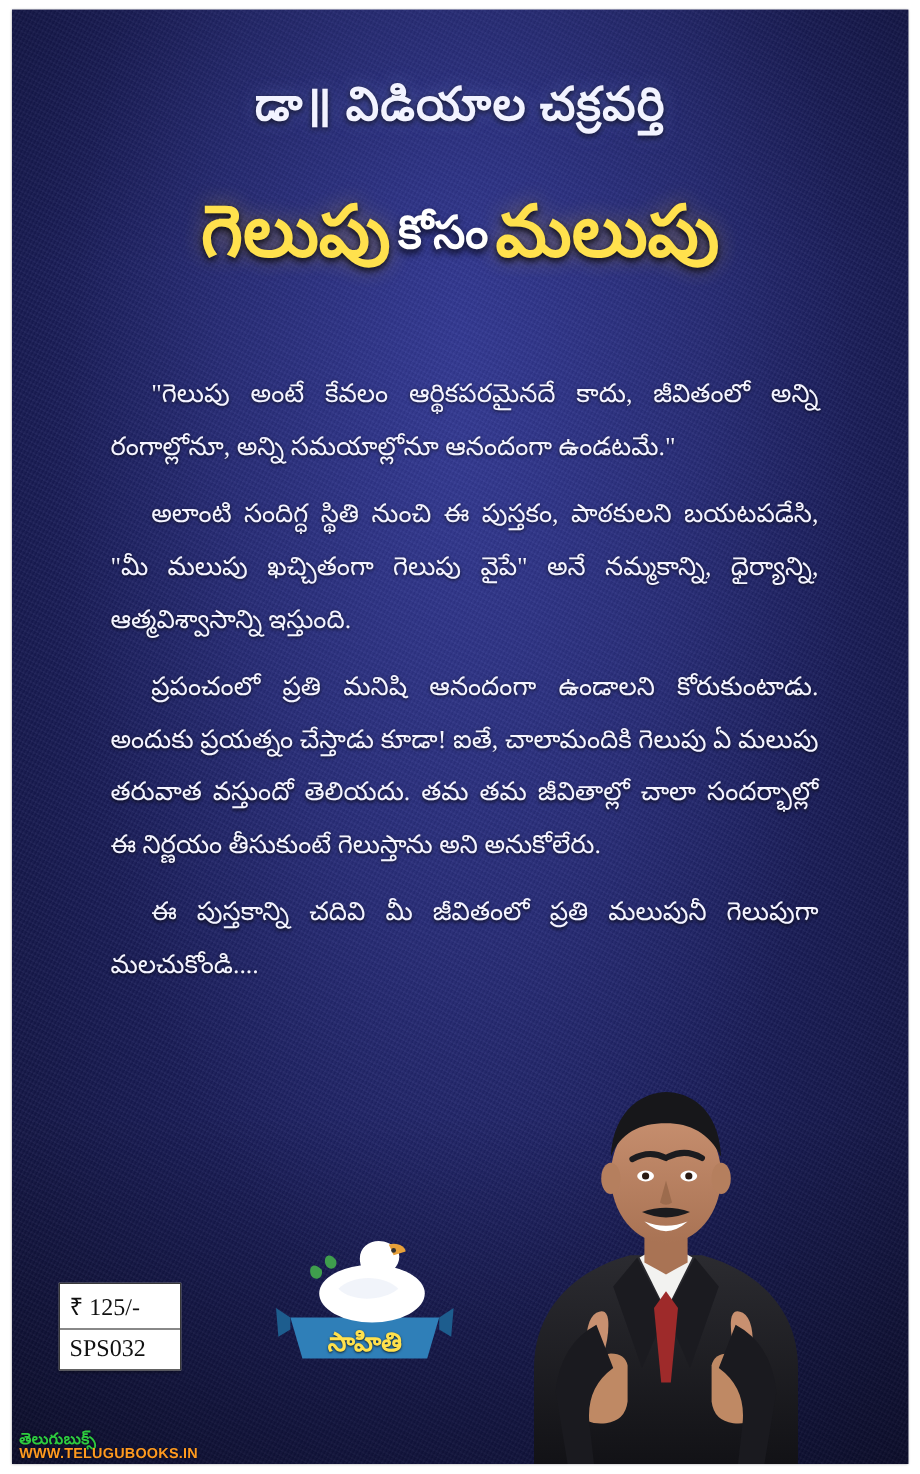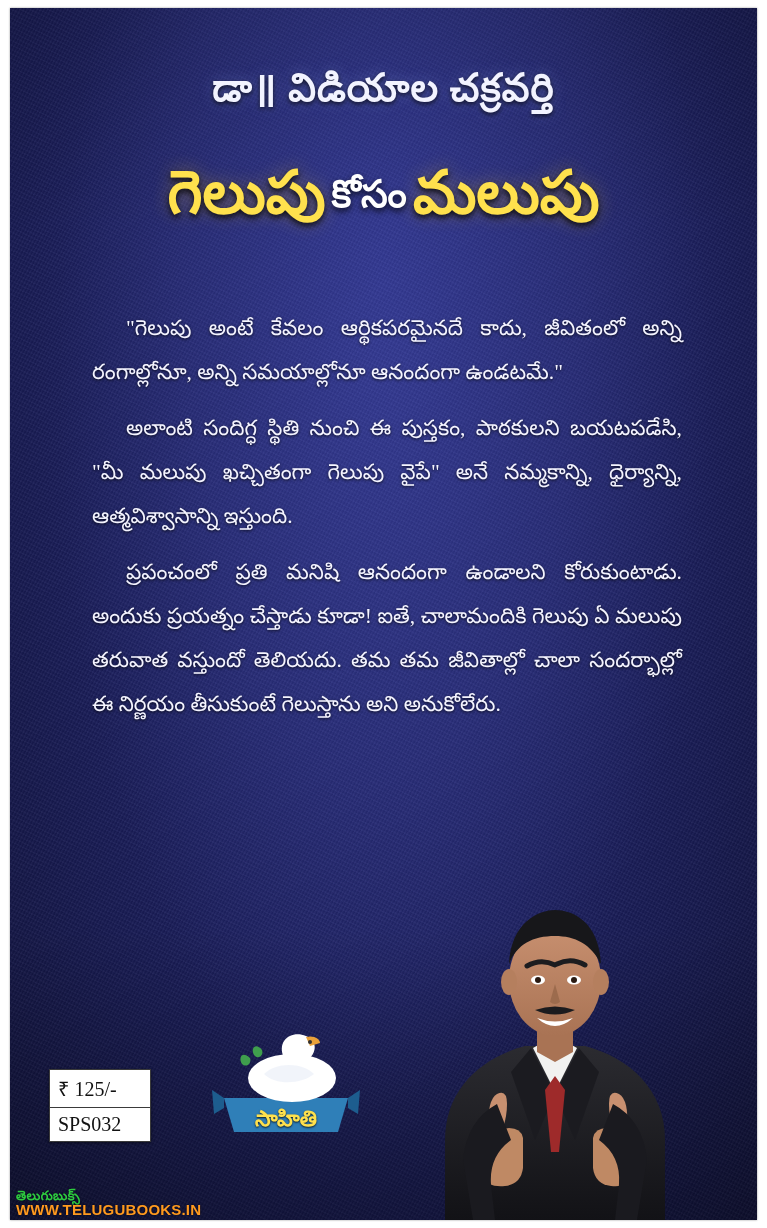--- a/index.html
+++ b/index.html
@@ -145,21 +145,21 @@
     font-size: 20px;
     text-align: left;
     white-space: nowrap;
   }
   .price-box .row.top {
     border-bottom: 1px solid #3a3a3a;
   }
   
   .logo {
     position: absolute;
-    left: 196px;
+    left: 214px;
     bottom: 62px;
     width: 160px;
     height: 130px;
   }
   .logo svg { display: block; }
   .logo-name {
     position: absolute;
     left: 0;
     top: 78px;
     width: 160px;
@@ -187,41 +187,42 @@
     font-size: 13px;
     font-weight: bold;
     color: #2ecc40;
     text-shadow: 0 0 2px rgba(0,0,0,0.6);
     letter-spacing: 0.4px;
     line-height: 1.05;
     z-index: 8;
   }
   .watermark .sub {
     color: #ff9a1f;
-    font-size: 15px;
+    font-size: 12px;
     letter-spacing: 0.2px;
   }
 </style>
 </head>
 <body>
 
 <div class="page">
   <div class="cover">
     <div class="content">
 
       <div class="author-line">డా॥ విడియాల చక్రవర్తి</div>
 
       <div class="title-line">
         <span class="title-main">గెలుపు</span><span class="title-mid">కోసం</span><span class="title-main">మలుపు</span>
       </div>
 
       <div class="blurb">
         <p class="quote">"గెలుపు అంటే కేవలం ఆర్థికపరమైనదే కాదు, జీవితంలో అన్ని రంగాల్లోనూ, అన్ని సమయాల్లోనూ ఆనందంగా ఉండటమే."</p>
         <p>అలాంటి సందిగ్ధ స్థితి నుంచి ఈ పుస్తకం, పాఠకులని బయటపడేసి, "మీ మలుపు ఖచ్చితంగా గెలుపు వైపే" అనే నమ్మకాన్ని, ధైర్యాన్ని, ఆత్మవిశ్వాసాన్ని ఇస్తుంది.</p>
         <p>ప్రపంచంలో ప్రతి మనిషి ఆనందంగా ఉండాలని కోరుకుంటాడు. అందుకు ప్రయత్నం చేస్తాడు కూడా! ఐతే, చాలామందికి గెలుపు ఏ మలుపు తరువాత వస్తుందో తెలియదు. తమ తమ జీవితాల్లో చాలా సందర్భాల్లో ఈ నిర్ణయం తీసుకుంటే గెలుస్తాను అని అనుకోలేరు.</p>
+        <p>ఈ పుస్తకాన్ని చదివి మీ జీవితంలో ప్రతి మలుపునీ గెలుపుగా మలచుకోండి....</p>
       </div>
 
       <div class="price-box">
         <div class="row top">₹ 125/-</div>
         <div class="row">SPS032</div>
       </div>
 
       <div class="logo">
         <svg width="160" height="130" viewBox="0 0 160 130">
 

